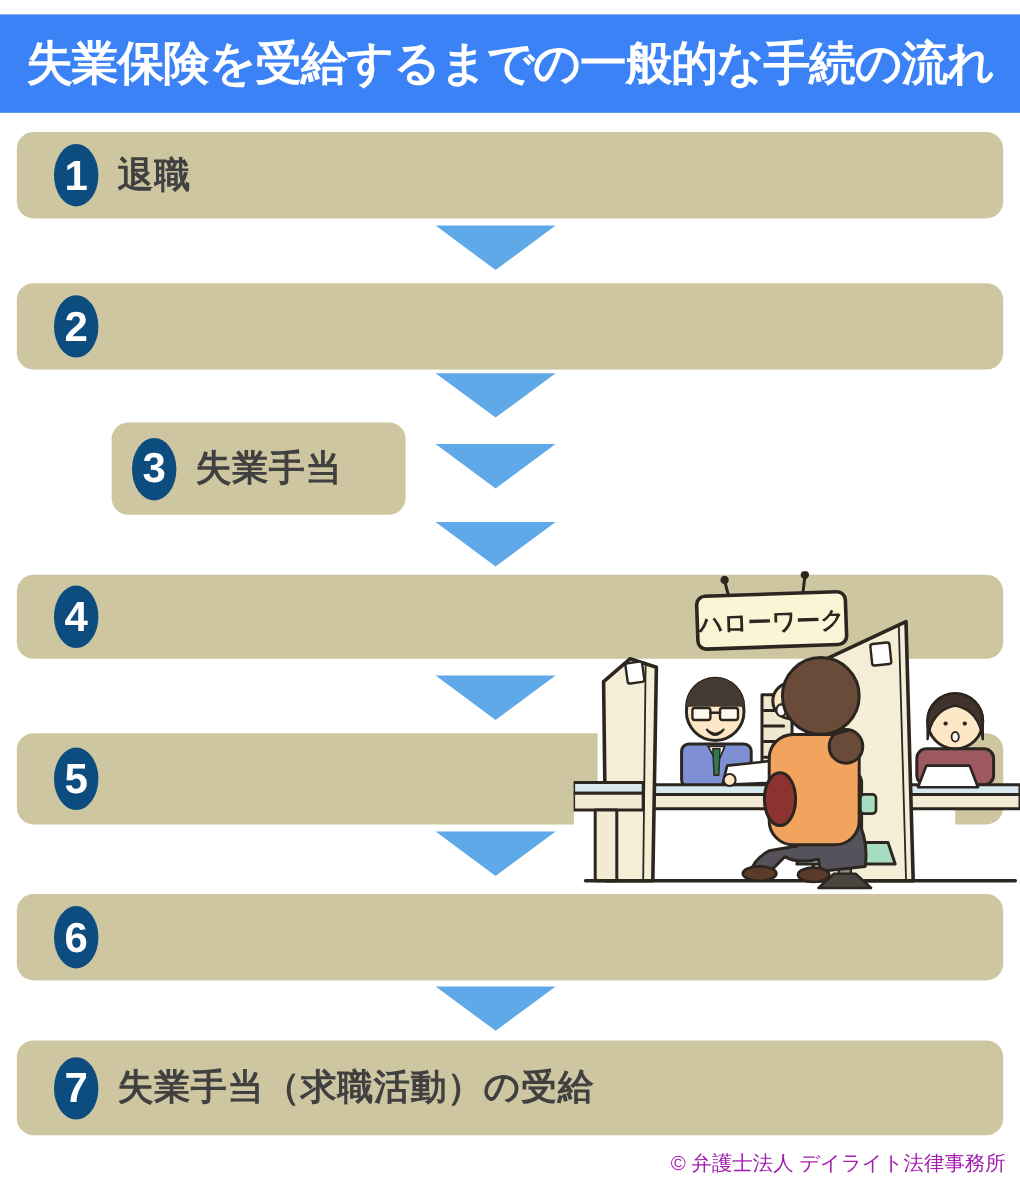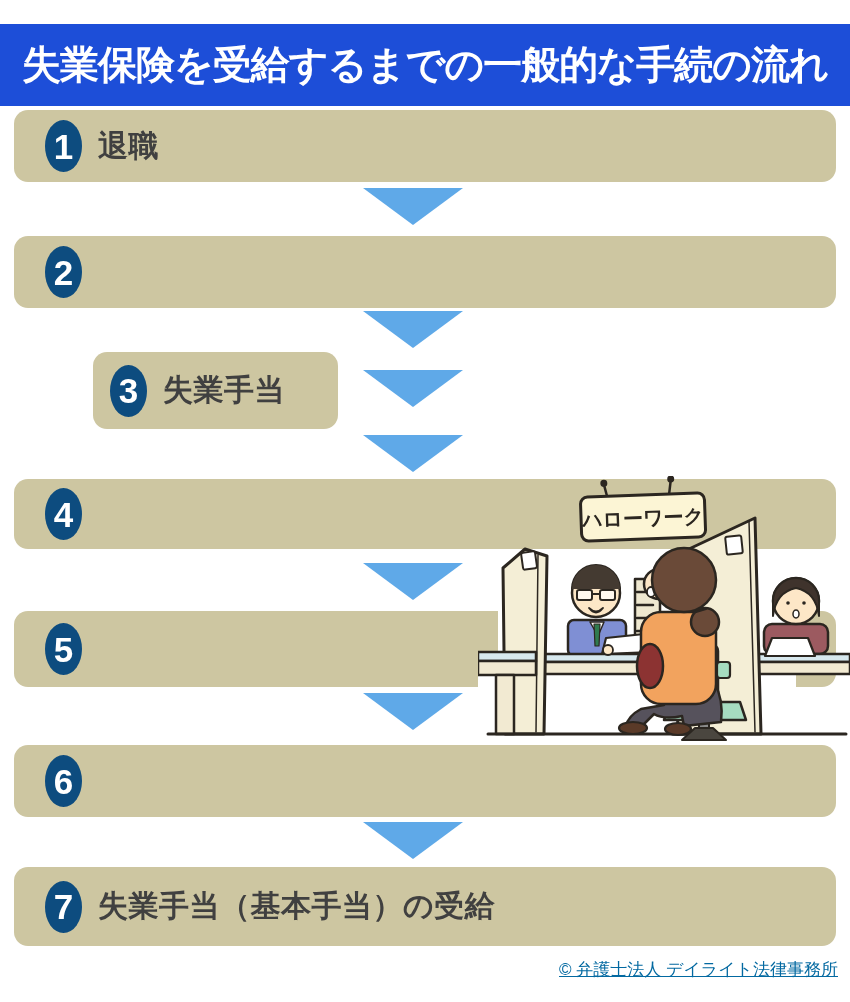--- a/index.html
+++ b/index.html
@@ -2,22 +2,22 @@
 <html><head>
 <meta charset="utf-8">
 <style>
   html,body{margin:0;padding:0;background:#ffffff;}
   #app{
     position:relative;width:850px;height:1002px;background:#ffffff;overflow:hidden;
     font-family:"Liberation Sans","DejaVu Sans",sans-serif;
   }
   
   .header{
-    position:absolute;left:0;top:24px;width:850px;height:82px;
-    background:#1d4ed8;display:flex;align-items:center;justify-content:center;
+    position:absolute;left:0;top:12px;width:850px;height:82px;
+    background:#3b82f6;display:flex;align-items:center;justify-content:center;
   }
   .header .title{
     color:#ffffff;font-size:39px;font-weight:bold;letter-spacing:-1px;white-space:nowrap;
   }
   
   .row{
     position:absolute;background:#cdc6a1;border-radius:14px;
     display:flex;align-items:center;box-sizing:border-box;
     padding-left:31px;gap:16px;z-index:1;
   }
@@ -43,21 +43,21 @@
     position:absolute;left:363px;width:0;height:0;z-index:2;
     border-left:50px solid transparent;border-right:50px solid transparent;
     border-top:37px solid #5fa9e8;
   }
   .a1{top:188px;} .a2{top:311px;} .a3{top:370px;} .a4{top:435px;}
   .a5{top:563px;} .a6{top:693px;} .a7{top:822px;}
   
   .illus{position:absolute;left:478px;top:476px;width:372px;height:280px;z-index:5;}
   
   .footer{
-    position:absolute;top:958px;right:12px;font-size:17px;color:#0369a1;white-space:nowrap;text-decoration:underline;
+    position:absolute;top:958px;right:12px;font-size:17px;color:#a21caf;white-space:nowrap;
   }
 </style>
 </head>
 <body>
 
 <div id="app">
 
   <div class="header">
     <div class="title">失業保険を受給するまでの一般的な手続の流れ</div>
   </div>
@@ -90,21 +90,21 @@
   </div>
   <div class="arrow a6"></div>
 
   <div class="row full r6">
     <div class="badge">6</div>
   </div>
   <div class="arrow a7"></div>
 
   <div class="row full r7">
     <div class="badge">7</div>
-    <div class="lbl">失業手当（基本手当）の受給</div>
+    <div class="lbl">失業手当（求職活動）の受給</div>
   </div>
 
   <svg class="illus" viewBox="0 0 372 280" stroke-linejoin="round" stroke-linecap="round">
 
     <g>
       <rect x="20" y="80" width="263" height="178" fill="#ffffff" stroke="none"></rect>
       <rect x="278" y="82" width="40" height="176" fill="#ffffff" stroke="none"></rect>
       <rect x="0" y="199" width="22" height="59" fill="#ffffff" stroke="none"></rect>
     </g>
 

